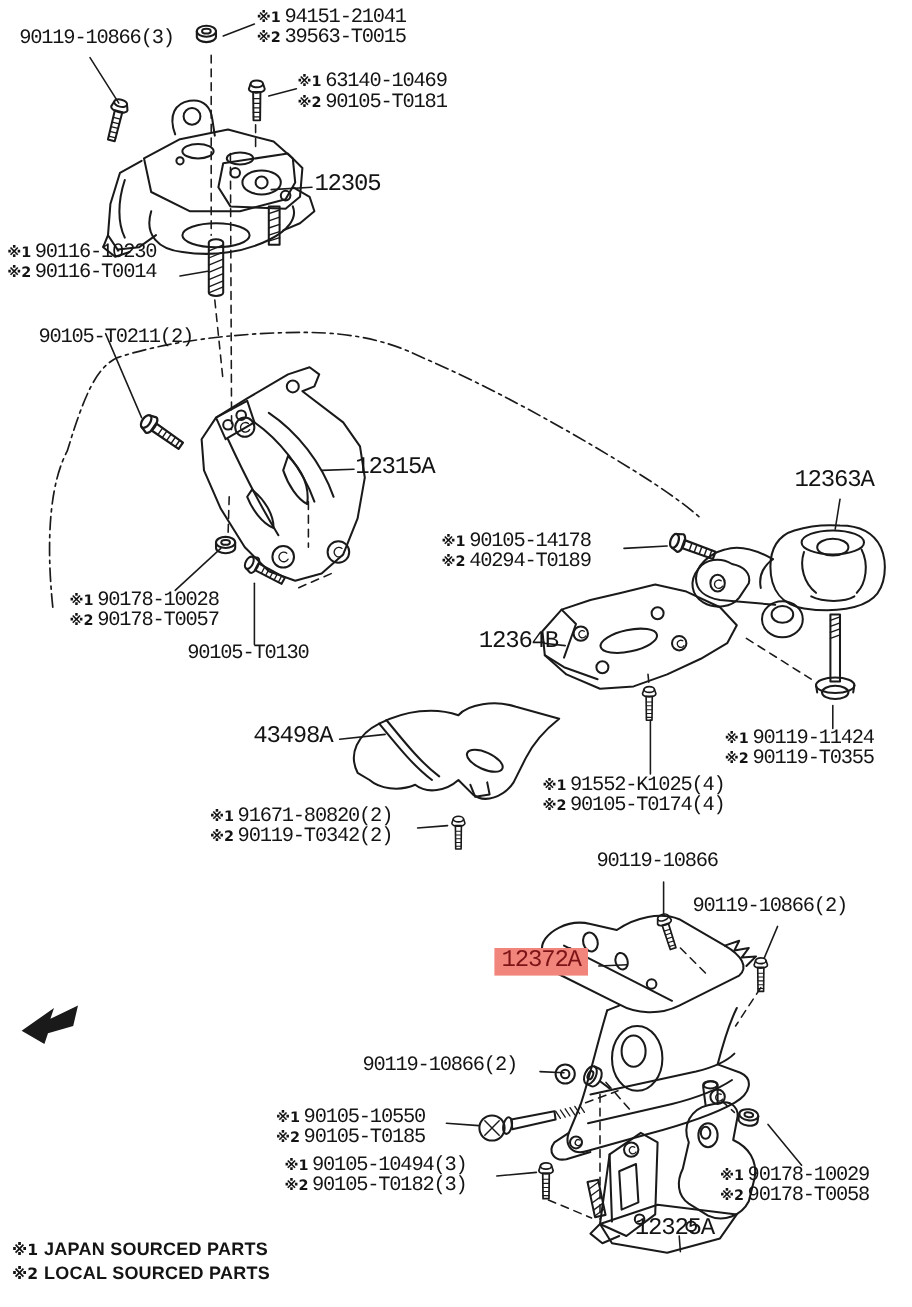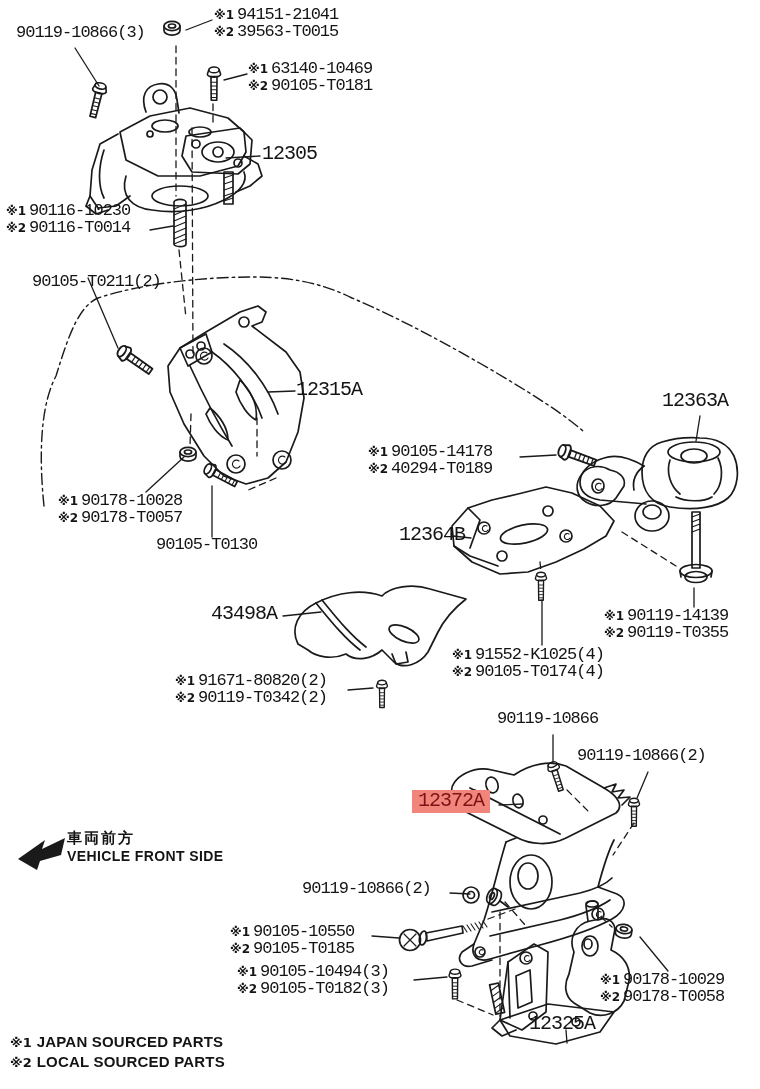--- a/index.html
+++ b/index.html
@@ -346,21 +346,21 @@
         </div>
       </div>
       <div class="label lg" style="left: 211px; top: 604px;">
         <div class="line">
           <span class="num">43498A</span>
         </div>
       </div>
       <div class="label" style="left: 604px; top: 607px;">
         <div class="line">
           <span class="pre">※1</span>
-          <span class="num">90119-14139</span>
+          <span class="num">90119-11424</span>
         </div>
         <div class="line">
           <span class="pre">※2</span>
           <span class="num">90119-T0355</span>
         </div>
       </div>
       <div class="label" style="left: 452px; top: 646px;">
         <div class="line">
           <span class="pre">※1</span>
           <span class="num">91552-K1025(4)</span>
@@ -430,24 +430,20 @@
           <span class="num">90178-T0058</span>
         </div>
       </div>
       <div class="label lg" style="left: 529px; top: 1014px;">
         <div class="line">
           <span class="num">12325A</span>
         </div>
       </div>
     </div>
 
-  <div class="direction">
-    <div class="jp">車両前方</div>
-    <div class="en">VEHICLE FRONT SIDE</div>
-  </div>
 
   <div class="legend">
     <div class="line">
       <span class="pre">※1</span>
       <span class="txt">JAPAN SOURCED PARTS</span>
     </div>
     <div class="line">
       <span class="pre">※2</span>
       <span class="txt">LOCAL SOURCED PARTS</span>
     </div>

